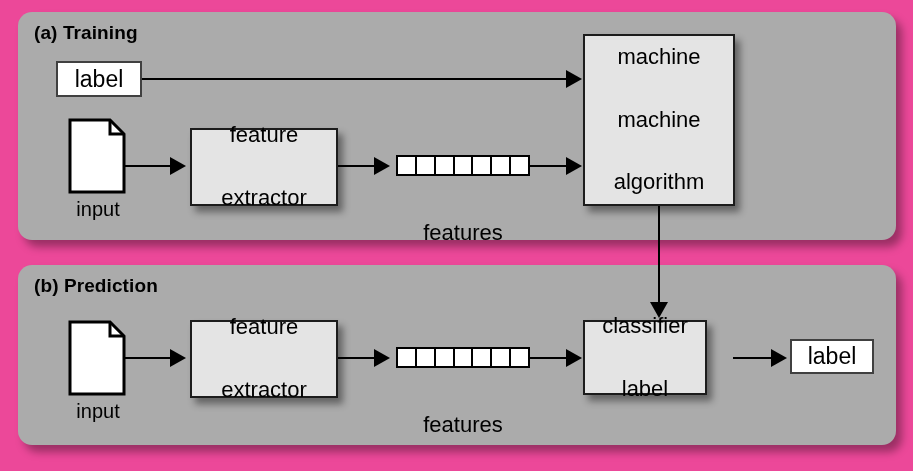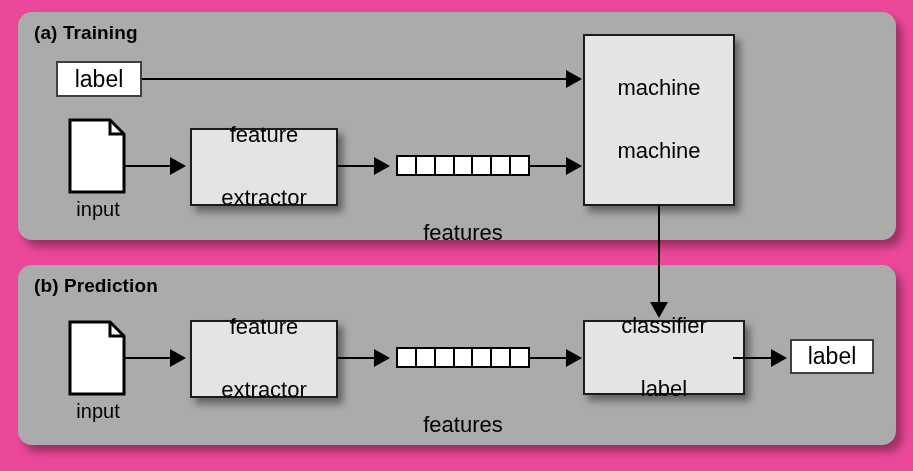--- a/index.html
+++ b/index.html
@@ -172,20 +172,21 @@
       <div class="feat-cell"></div>
     </div>
   <div class="feat-caption" style="left:393px; top:180px; width:140px;">features</div>
 
   <div class="h-line" style="left:530px; top:165px; width:36px;"></div>
   <div class="h-arrow" style="left:566px; top:157px;"></div>
 
   <div class="proc-box" style="left:583px; top:34px; width:152px; height:172px;">
     <span>machine</span>
     <span>machine</span>
+    <span>algorithm</span>
   </div>
 
   <div class="panel" id="panel-prediction">
     <div class="panel-title">(b) Prediction</div>
   </div>
 
   <div class="v-line" style="left:658px; top:206px; width:2px; height:96px;"></div>
   <div class="v-arrow" style="left:650px; top:302px;"></div>
 
   <div class="doc-icon" style="left:68px; top:320px; width:58px; height:76px;">
@@ -214,21 +215,21 @@
       <div class="feat-cell"></div>
       <div class="feat-cell"></div>
       <div class="feat-cell"></div>
       <div class="feat-cell"></div>
     </div>
   <div class="feat-caption" style="left:393px; top:372px; width:140px;">features</div>
 
   <div class="h-line" style="left:530px; top:357px; width:36px;"></div>
   <div class="h-arrow" style="left:566px; top:349px;"></div>
 
-  <div class="proc-box" style="left:583px; top:320px; width:162px; height:75px;">
+  <div class="proc-box" style="left:583px; top:320px; width:124px; height:75px;">
     <span>classifier</span>
     <span>label</span>
   </div>
 
   <div class="h-line" style="left:733px; top:357px; width:38px;"></div>
   <div class="h-arrow" style="left:771px; top:349px;"></div>
 
   <div class="label-box" style="left:790px; top:339px; width:84px; height:35px;">label</div>
 
 </div>

